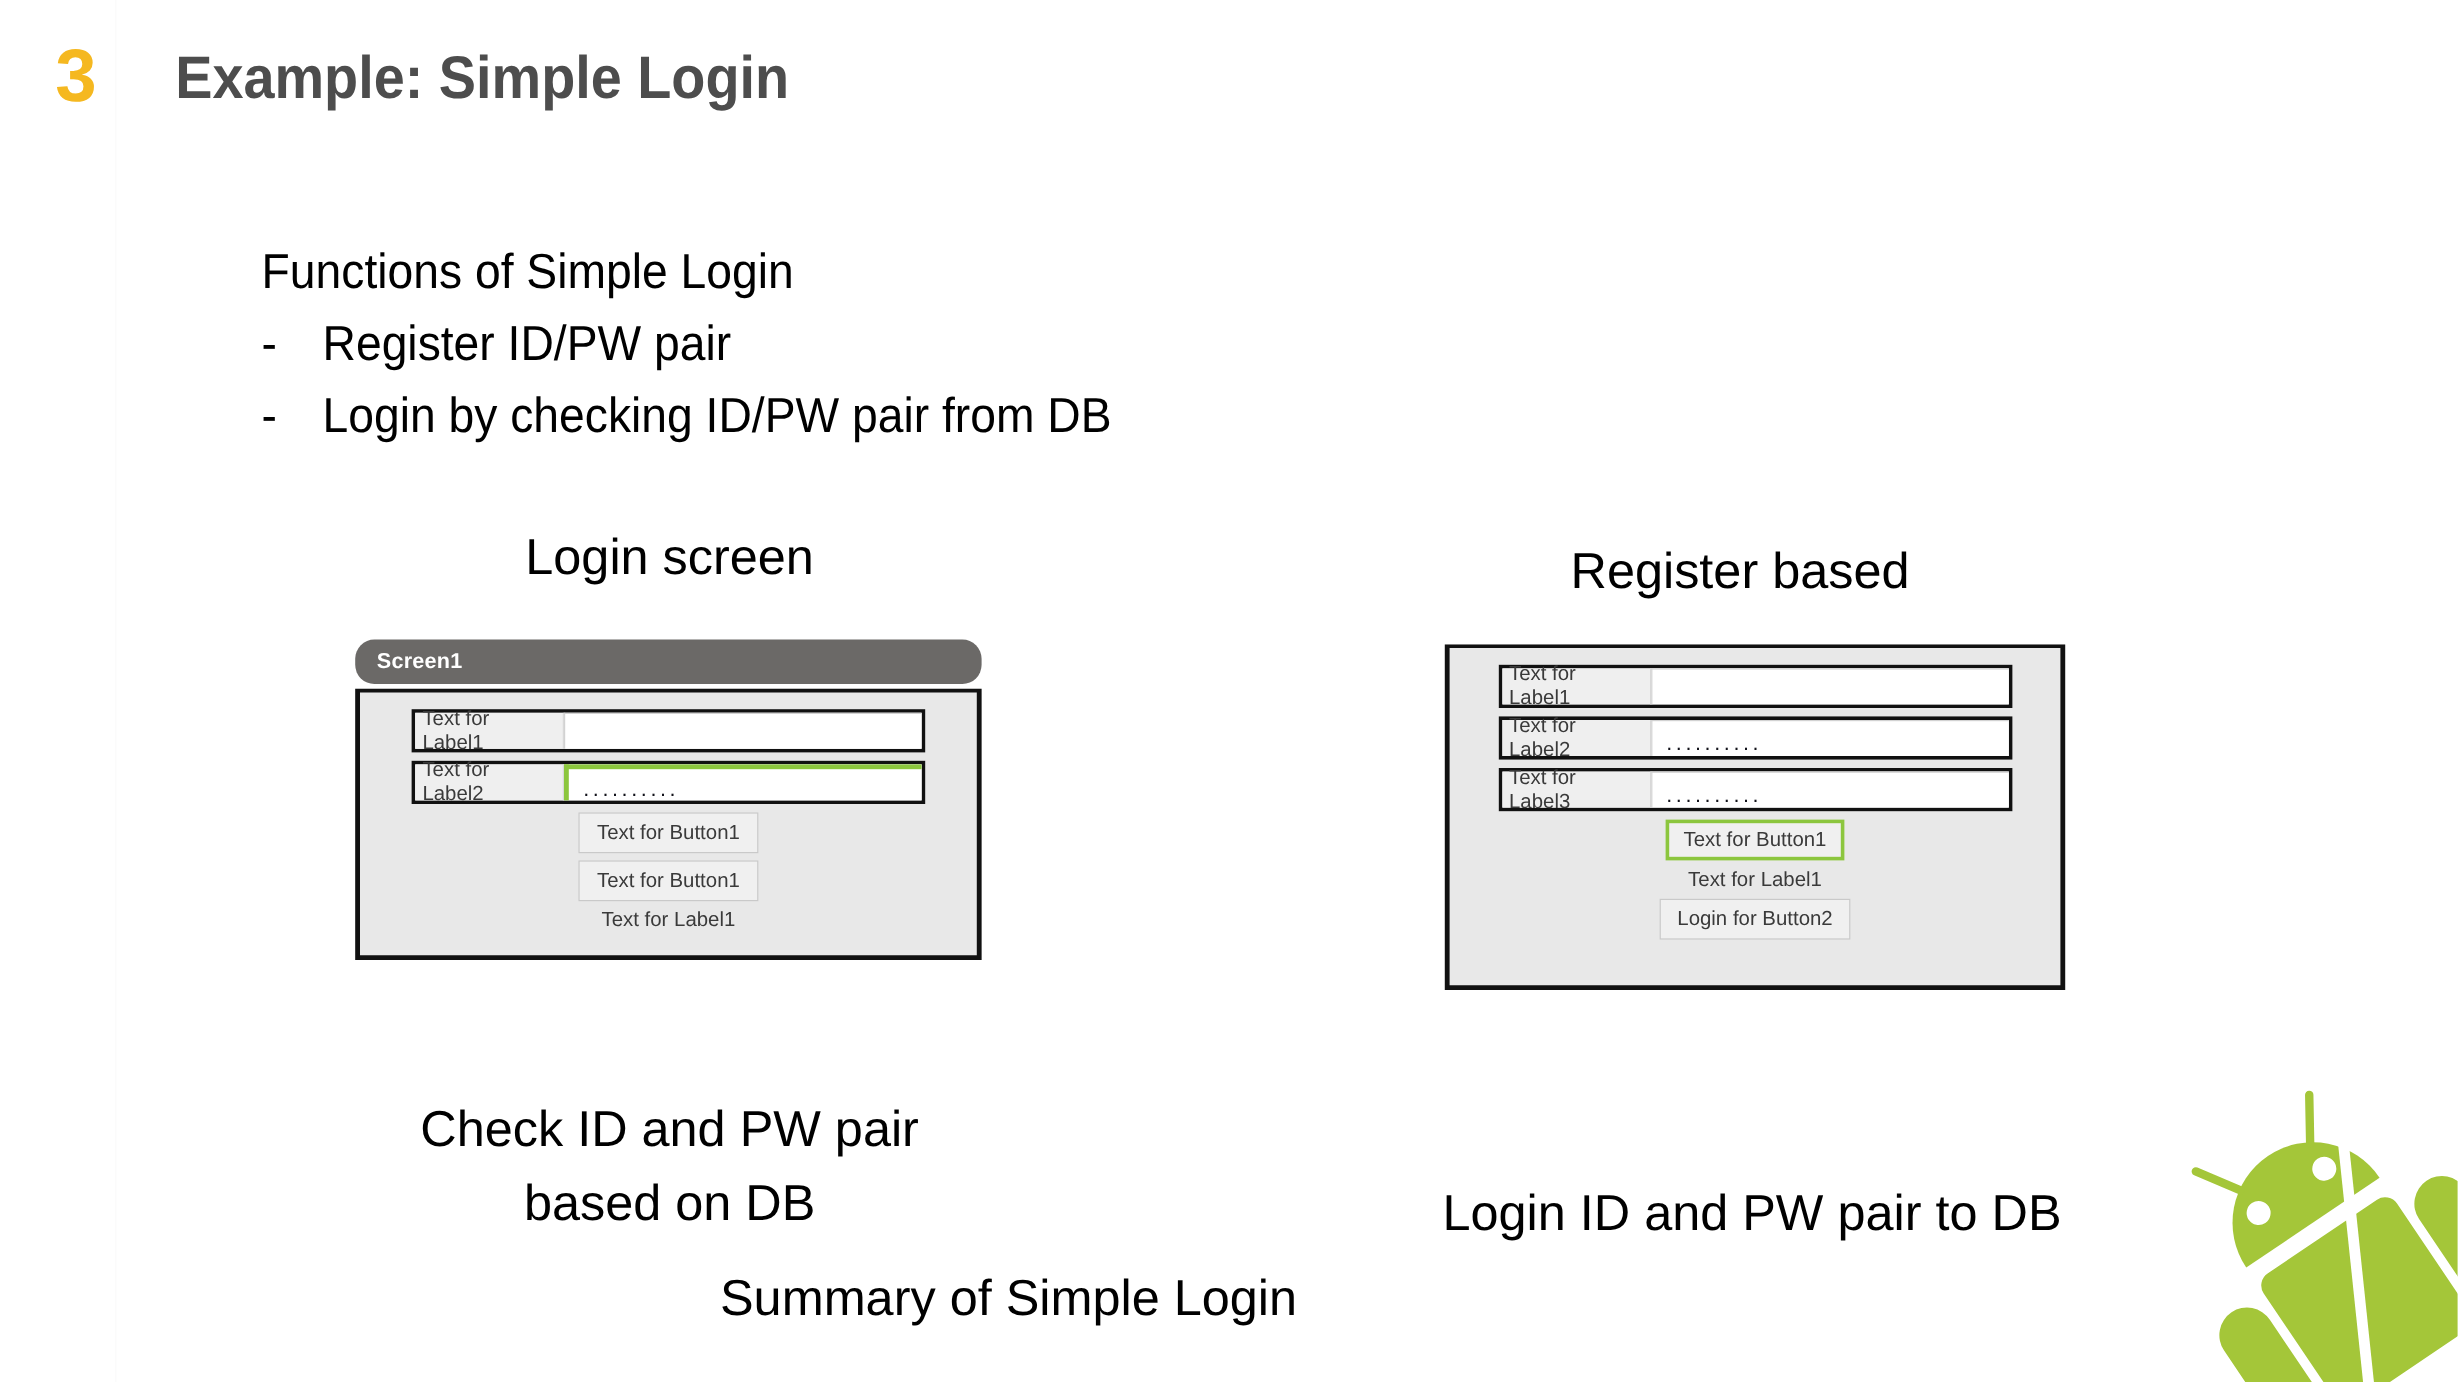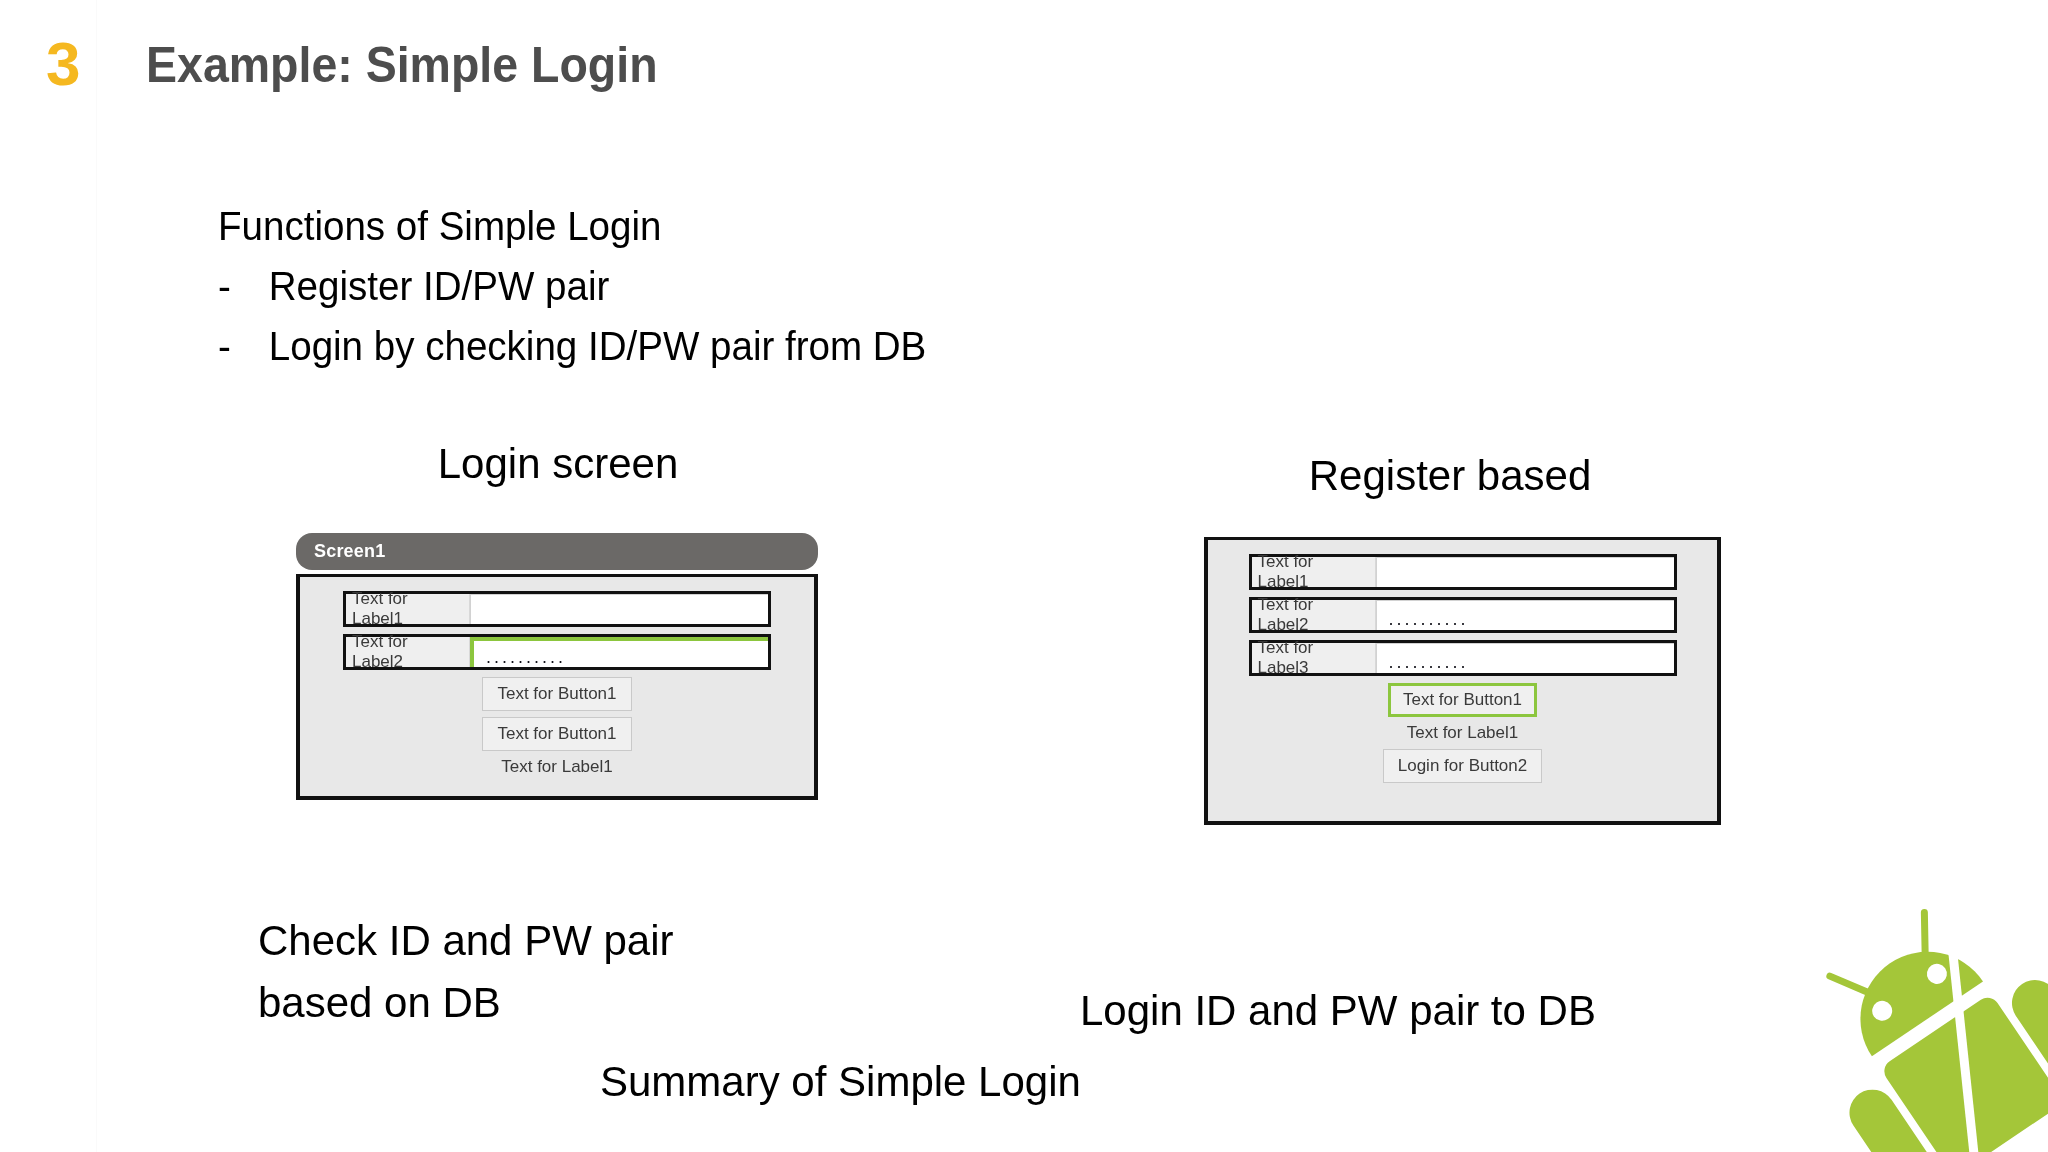--- a/index.html
+++ b/index.html
@@ -194,20 +194,21 @@
     margin: 4px auto 6px auto;
   }
   #mockup-login .mock-btn { margin-top: 4px; }
 
   
   .annot {
     position: absolute;
     font-family: "Liberation Sans", sans-serif;
     font-size: 42px;
     color: #000000;
+    text-align: center;
     line-height: 62px;
     white-space: pre-line;
   }
   #annot-login    { left: 258px;  top: 910px; width: 600px; }
   #annot-register { left: 1080px; top: 980px; width: 760px; }
 
   #annot-summary {
     position: absolute;
     left: 600px;
     top: 1058px;

